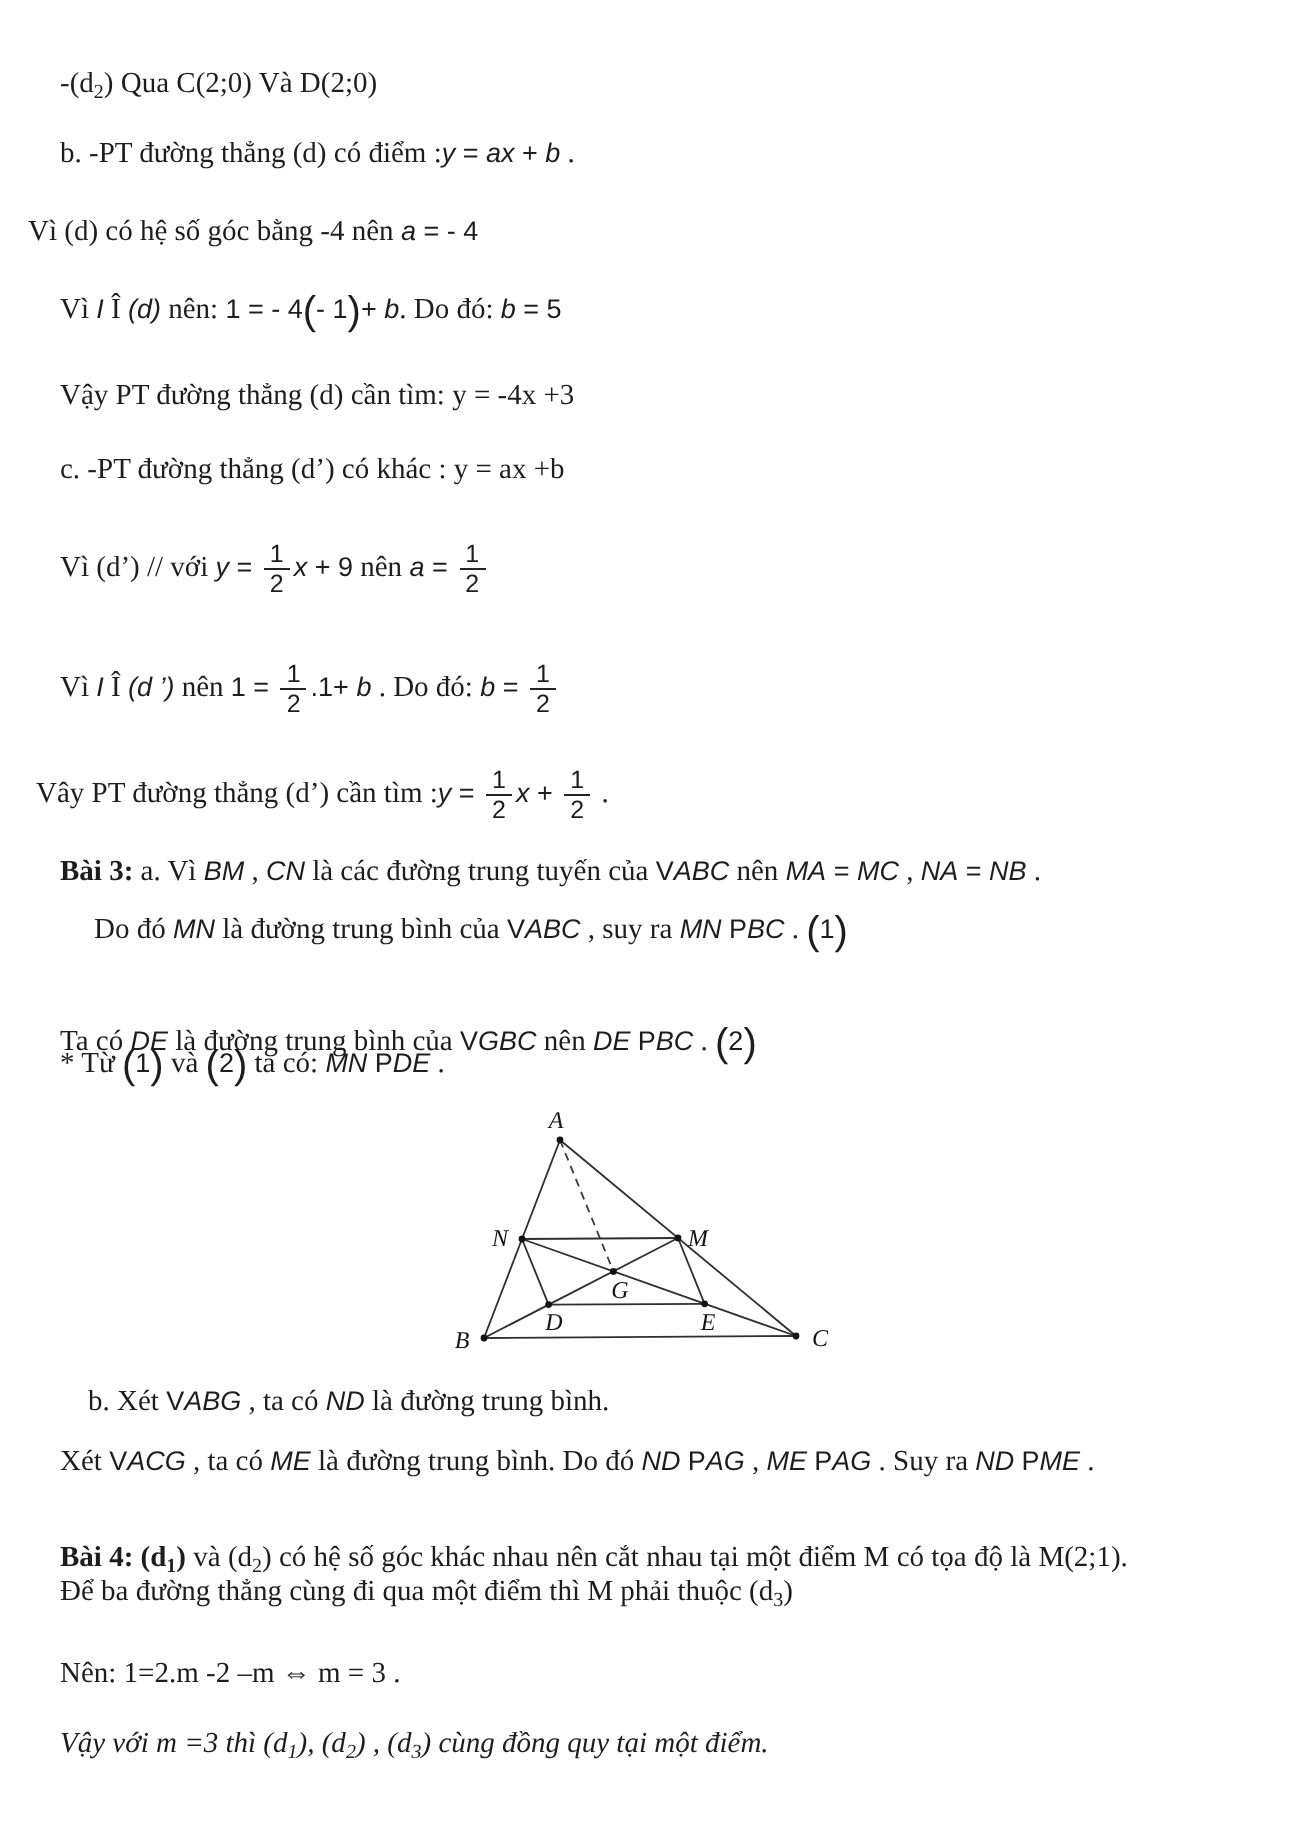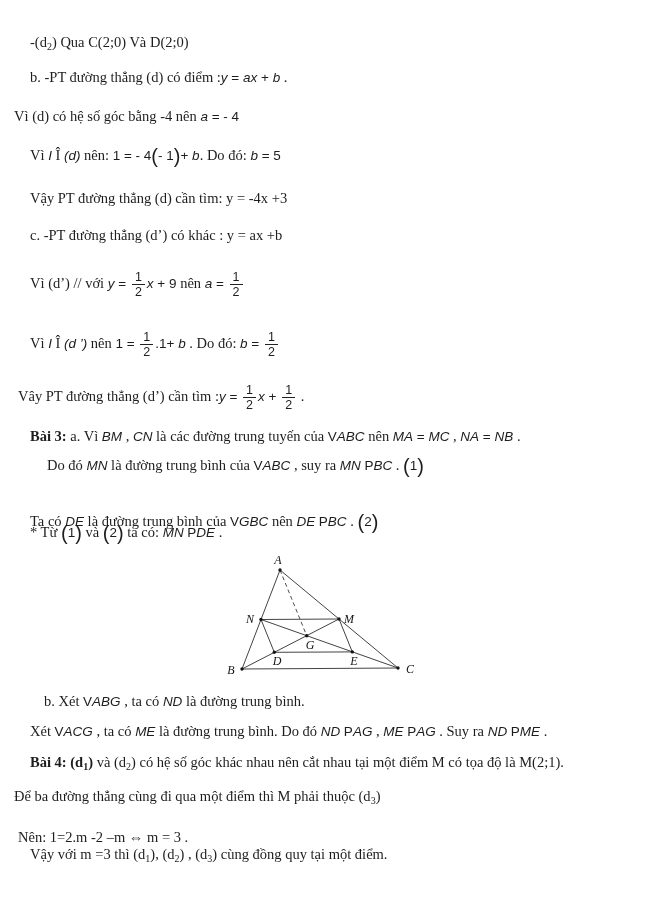--- a/index.html
+++ b/index.html
@@ -46,24 +46,24 @@
       <div class="para" style="top: 226px; left: 30px;"><span>c. -PT đường thẳng (d’) có khác : y = ax +b</span></div>
       <div class="para" style="top: 270px; left: 30px;"><span>Vì (d’) // với </span><span class="m">y</span><span class="s"> = </span><span class="frac"><span class="num">1</span><span class="den">2</span></span><span class="m">x</span><span class="s"> + 9</span><span> nên </span><span class="m">a</span><span class="s"> = </span><span class="frac"><span class="num">1</span><span class="den">2</span></span></div>
       <div class="para" style="top: 330px; left: 30px;"><span>Vì </span><span class="m">I</span><span> Î </span><span class="m">(d ’)</span><span>  nên </span><span class="s">1 = </span><span class="frac"><span class="num">1</span><span class="den">2</span></span><span class="s">.1+ </span><span class="m">b</span><span> . Do đó: </span><span class="m">b</span><span class="s"> = </span><span class="frac"><span class="num">1</span><span class="den">2</span></span></div>
       <div class="para" style="top: 383px; left: 18px;"><span>Vây PT đường thẳng (d’) cần tìm :</span><span class="m">y</span><span class="s"> = </span><span class="frac"><span class="num">1</span><span class="den">2</span></span><span class="m">x</span><span class="s"> + </span><span class="frac"><span class="num">1</span><span class="den">2</span></span><span> .</span></div>
       <div class="para" style="top: 427px; left: 30px;"><span class="b">Bài 3:</span><span> a. Vì </span><span class="m">BM</span><span> , </span><span class="m">CN</span><span>  là các đường trung tuyến của </span><span class="s">V</span><span class="m">ABC</span><span>  nên </span><span class="m">MA</span><span class="s"> = </span><span class="m">MC</span><span> , </span><span class="m">NA</span><span class="s"> = </span><span class="m">NB</span><span> .</span></div>
       <div class="para" style="top: 456px; left: 47px;"><span>Do đó </span><span class="m">MN</span><span>  là đường trung bình của </span><span class="s">V</span><span class="m">ABC</span><span> , suy ra </span><span class="m">MN</span><span> </span><span class="s">P</span><span class="m">BC</span><span> . </span><span class="bp">(</span><span class="s">1</span><span class="bp">)</span></div>
       <div class="para" style="top: 512px; left: 30px;"><span>Ta có </span><span class="m">DE</span><span>  là đường trung bình của </span><span class="s">V</span><span class="m">GBC</span><span>  nên </span><span class="m">DE</span><span> </span><span class="s">P</span><span class="m">BC</span><span> . </span><span class="bp">(</span><span class="s">2</span><span class="bp">)</span></div>
       <div class="para" style="top: 523px; left: 30px;"><span>*  Từ </span><span class="bp">(</span><span class="s">1</span><span class="bp">)</span><span> và </span><span class="bp">(</span><span class="s">2</span><span class="bp">)</span><span> ta có:  </span><span class="m">MN</span><span> </span><span class="s">P</span><span class="m">DE</span><span> .</span></div>
       <div class="para" style="top: 692px; left: 44px;"><span>b. Xét </span><span class="s">V</span><span class="m">ABG</span><span> , ta có </span><span class="m">ND</span><span>  là đường trung bình.</span></div>
       <div class="para" style="top: 722px; left: 30px;"><span>Xét </span><span class="s">V</span><span class="m">ACG</span><span> , ta có </span><span class="m">ME</span><span>  là đường trung bình. Do đó </span><span class="m">ND</span><span> </span><span class="s">P</span><span class="m">AG</span><span> , </span><span class="m">ME</span><span> </span><span class="s">P</span><span class="m">AG</span><span> . Suy ra </span><span class="m">ND</span><span> </span><span class="s">P</span><span class="m">ME</span><span> .</span></div>
-      <div class="para" style="top: 753px; left: 30px;"><span class="b">Bài 4: (d</span><span class="b sub">1</span><span class="b">)</span><span> và (d</span><span class="sub">2</span><span>) có hệ số góc khác nhau nên cắt nhau tại một điểm M có tọa độ là M(2;1).</span></div>
-      <div class="para" style="top: 787px; left: 14px;"><span>Để ba đường thẳng cùng đi qua một điểm thì M phải thuộc (d</span><span class="sub">3</span><span>)</span></div>
-      <div class="para" style="top: 828px; left: 18px; text-align: right;"><span>Nên: 1=2.m -2 –m ⇔ m = 3 .</span></div>
-      <div class="para" style="top: 845px; left: 30px;"><span>Vậy với m =3 thì (d</span><span class="sub">1</span><span>), (d</span><span class="sub">2</span><span>) , (d</span><span class="sub">3</span><span>) cùng đồng quy tại một điểm.</span></div>
+      <div class="para" style="top: 770px; left: 30px;"><span class="b">Bài 4: (d</span><span class="b sub">1</span><span class="b">)</span><span> và (d</span><span class="sub">2</span><span>) có hệ số góc khác nhau nên cắt nhau tại một điểm M có tọa độ là M(2;1).</span></div>
+      <div class="para" style="top: 787px; left: 30px;"><span>Để ba đường thẳng cùng đi qua một điểm thì M phải thuộc (d</span><span class="sub">3</span><span>)</span></div>
+      <div class="para" style="top: 828px; left: 30px; text-align: right;"><span>Nên: 1=2.m -2 –m ⇔ m = 3 .</span></div>
+      <div class="para" style="top: 863px; left: 30px; font-style: italic;"><span>Vậy với m =3 thì (d</span><span class="sub">1</span><span>), (d</span><span class="sub">2</span><span>) , (d</span><span class="sub">3</span><span>) cùng đồng quy tại một điểm.</span></div>
     </div>
 
   <div class="figwrap">
     <svg class="fig" width="200" height="135" viewBox="0 0 200 135">
 
       <line class="e" x1="58" y1="17" x2="20" y2="116"></line>
       <line class="e" x1="58" y1="17" x2="176" y2="115"></line>
       <line class="e" x1="20" y1="116" x2="176" y2="115"></line>
 
       <line class="e" x1="20" y1="116" x2="117" y2="66"></line>

